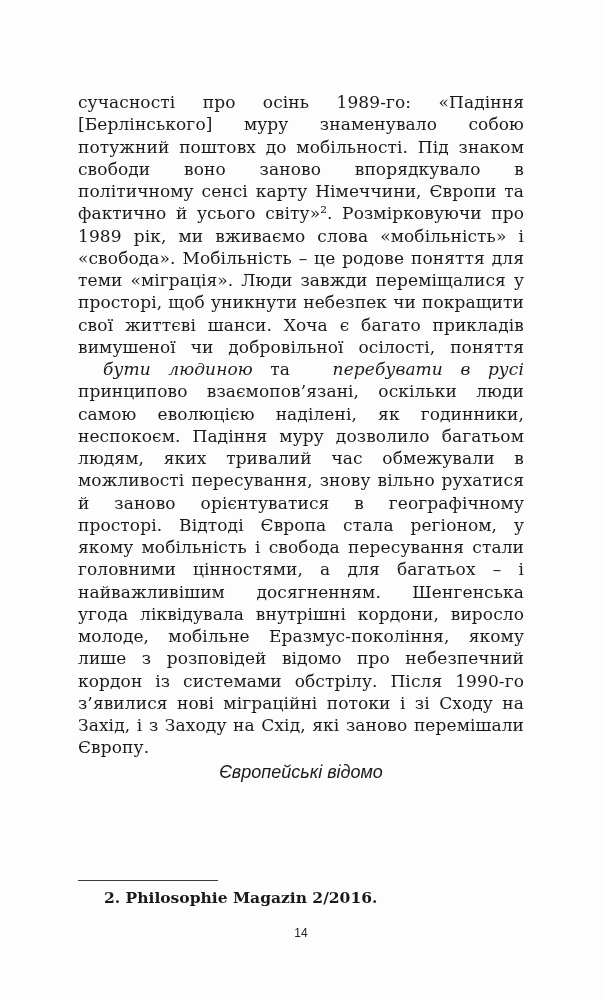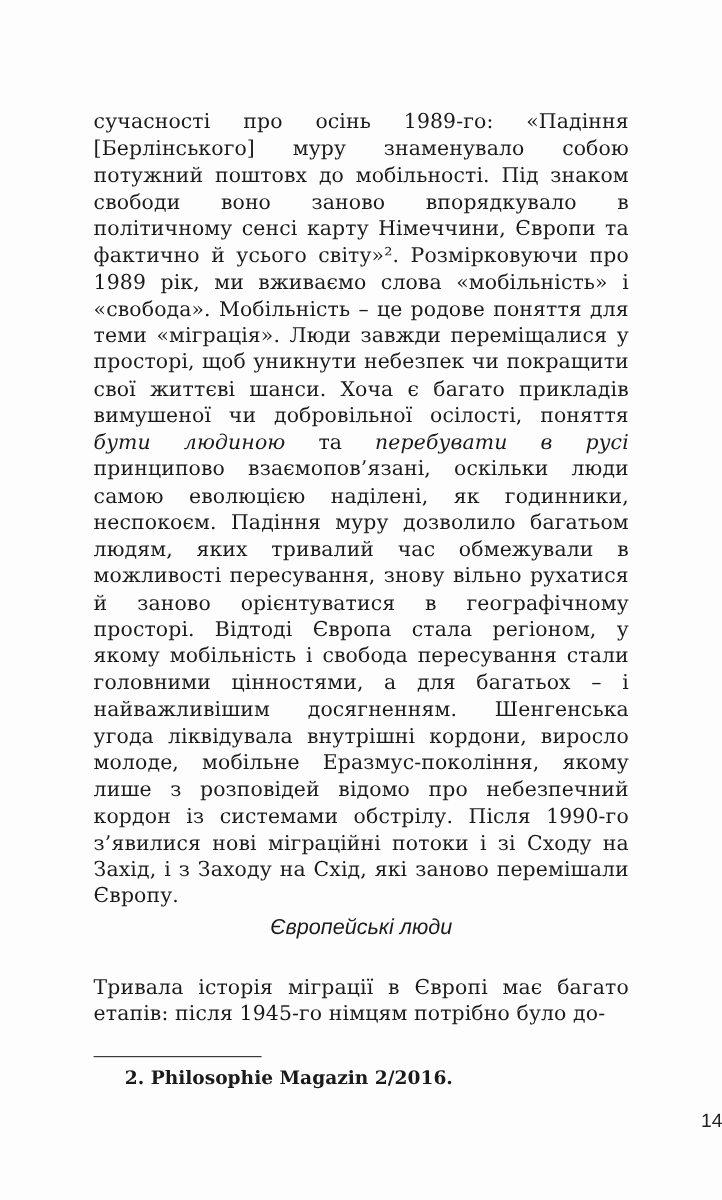--- a/index.html
+++ b/index.html
@@ -22,20 +22,21 @@
     width: 446px;
     font-size: 17px;
     line-height: 22.25px;
     text-align: justify;
     letter-spacing: 0.1px;
   }
   .para-main { top: 91px; }
   .para-second { top: 812px; }
   .body-text em {
     font-style: italic;
+    margin-left: 25px;
   }
   .section-heading {
     position: absolute;
     top: 762px;
     left: 78px;
     width: 446px;
     margin: 0;
     text-align: center;
     font-family: "Liberation Sans", sans-serif;
     font-style: italic;
@@ -59,36 +60,35 @@
     font-size: 15.5px;
     line-height: 20px;
     text-indent: 26px;
     font-weight: bold;
   }
   .page-number {
     position: absolute;
     top: 926px;
     left: 0;
     width: 602px;
-    text-align: right;
+    text-align: center;
     font-family: "Liberation Sans", sans-serif;
-    font-size: 16px;
+    font-size: 12px;
     color: #222222;
   }
 </style>
 </head>
 <body>
 
 <div class="page">
 
   <div class="body-text para-main"><span>сучасності про осінь 1989-го: «Падіння [Берлінського] муру знаменувало собою потужний поштовх до мобільності. Під знаком свободи воно заново впорядкувало в політичному сенсі карту Німеччини, Європи та фактично й усього світу»². Розмірковуючи про 1989 рік, ми вживаємо слова «мобільність» і «свобода». Мобільність – це родове поняття для теми «міграція». Люди завжди переміщалися у просторі, щоб уникнути небезпек чи покращити свої життєві шанси. Хоча є багато прикладів вимушеної чи добровільної осілості, поняття </span><em>бути людиною</em><span> та </span><em>перебувати в русі</em><span> принципово взаємопов’язані, оскільки люди самою еволюцією наділені, як годинники, неспокоєм. Падіння муру дозволило багатьом людям, яких тривалий час обмежували в можливості пересування, знову вільно рухатися й заново орієнтуватися в географічному просторі. Відтоді Європа стала регіоном, у якому мобільність і свобода пересування стали головними цінностями, а для багатьох – і найважливішим досягненням. Шенгенська угода ліквідувала внутрішні кордони, виросло молоде, мобільне Еразмус-покоління, якому лише з розповідей відомо про небезпечний кордон із системами обстрілу. Після 1990-го з’явилися нові міграційні потоки і зі Сходу на Захід, і з Заходу на Схід, які заново перемішали Європу.</span></div>
 
-  <h2 class="section-heading">Європейські люди</h2>
+  <h2 class="section-heading">Європейські відомо</h2>
 
-  <div class="body-text para-second">Тривала історія міграції в Європі має багато етапів: після 1945-го німцям потрібно було до-</div>
 
   <div class="footnote-rule"></div>
 
   <div class="footnote">2. Philosophie Magazin 2/2016.</div>
 
   <div class="page-number">14</div>
 
 </div>
 
 </body></html>

